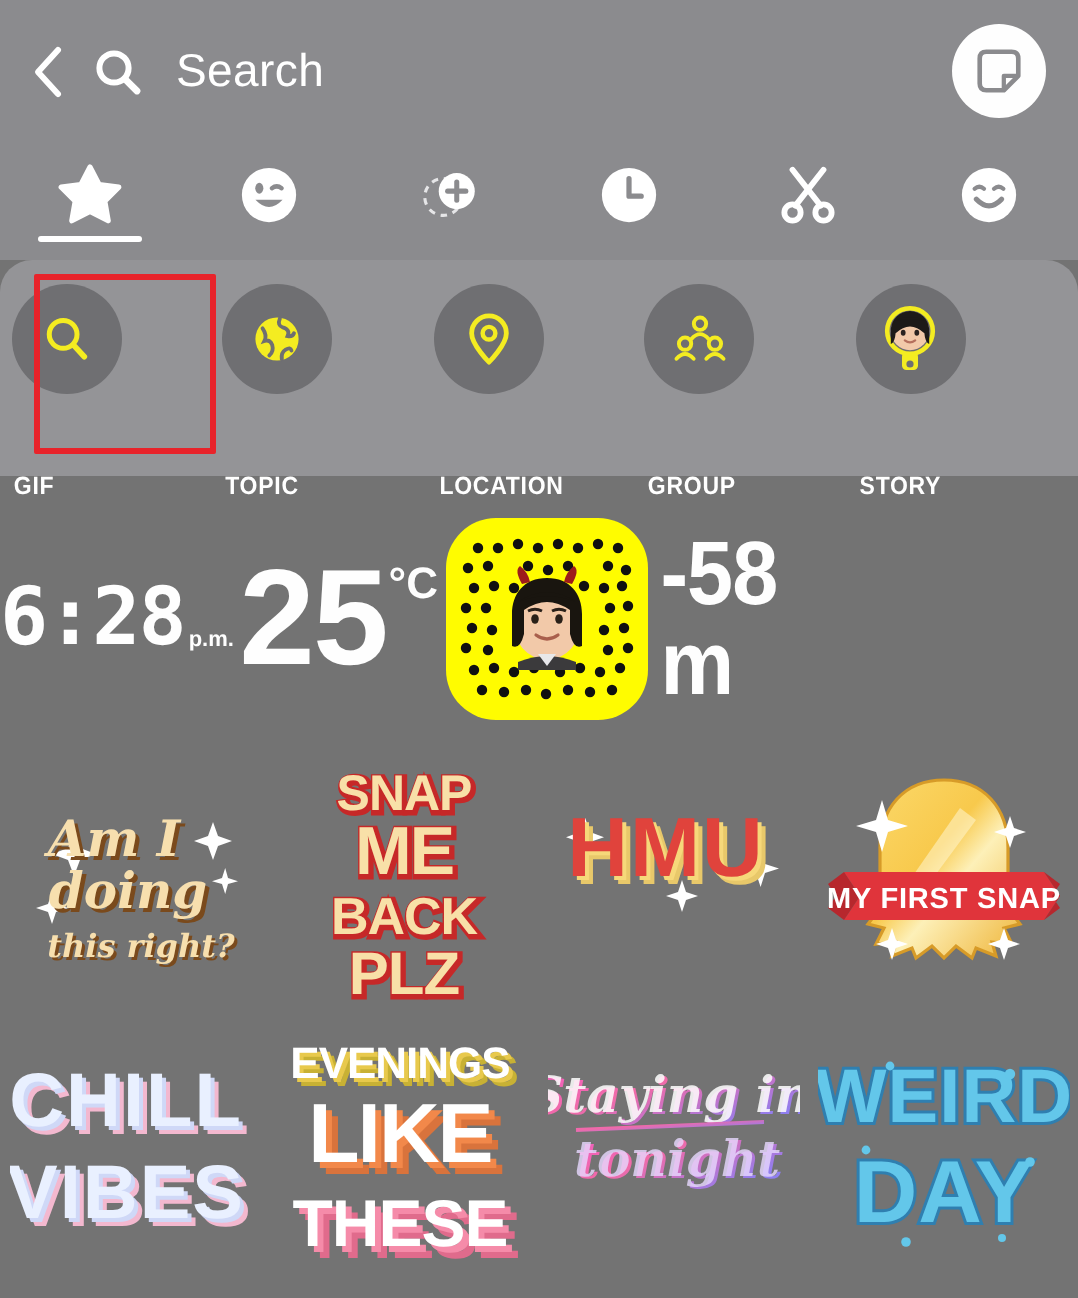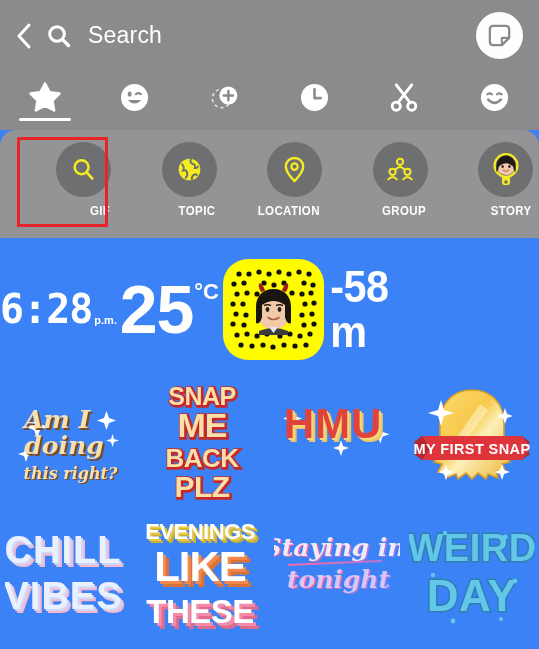--- a/index.html
+++ b/index.html
@@ -6,21 +6,21 @@
   * { box-sizing: border-box; margin: 0; padding: 0; }
   html, body {
     width: 539px; height: 649px;
     overflow: hidden;
     background: #8b8b8e;
     font-family: "Liberation Sans", sans-serif;
   }
   #app {
     position: relative;
     width: 539px; height: 649px;
-    background: #3b82f6;
+    background: #737373;
   }
 
   
   .header {
     position: absolute; top: 0; left: 0;
     width: 539px; height: 71px;
     display: flex; align-items: center;
     padding: 0 16px 0 12px;
     background: #8b8b8e;
   }
@@ -94,22 +94,23 @@
     border-top-right-radius: 16px;
   }
   .quick-row {
     display: flex;
     width: 100%;
     padding: 12px 6px 0 6px;
   }
   .quick-item {
     flex: 1 1 0;
     display: flex; flex-direction: column;
-    align-items: flex-end;
+    align-items: flex-start;
     cursor: pointer;
+    gap: 32px;
   }
   .quick-circle {
     width: 55px; height: 55px;
     border-radius: 50%;
     background: #6f6f72;
     display: flex; align-items: center; justify-content: center;
   }
   .quick-label {
     margin-top: 7px;
     font-size: 12.5px;

